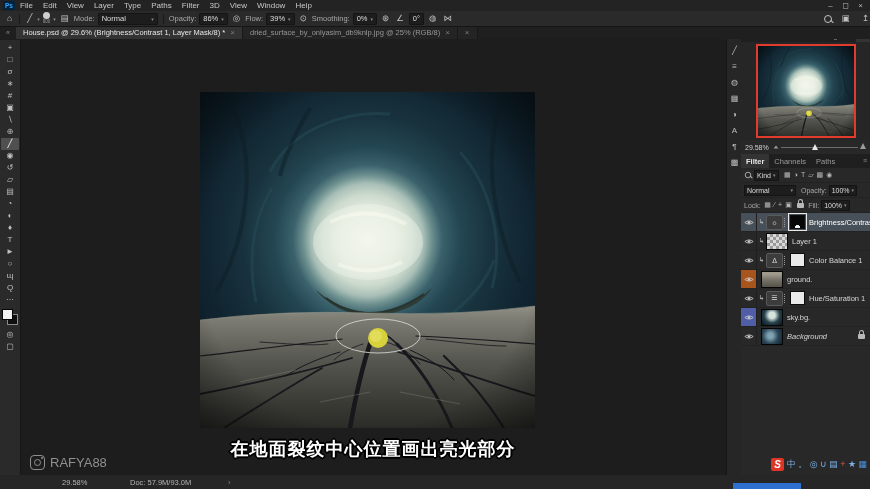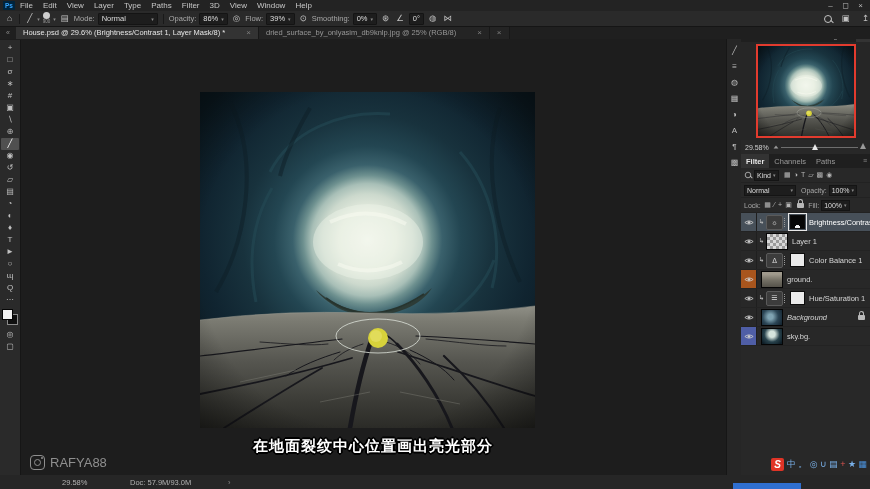--- a/index.html
+++ b/index.html
@@ -25,36 +25,36 @@
   .brushprev{display:flex;flex-direction:column;align-items:center;line-height:1}
   .brushdot{width:7px;height:7px;border-radius:50%;background:#cfcfcf}
   .brushsize{font-size:4.5px;color:#9a9a9a;margin-top:1px}
   .ob-right{position:absolute;right:4px;top:0;height:15px;display:flex;align-items:center;gap:8px}
   .mag{position:relative;width:6px;height:6px;border:1px solid #c2c2c2;border-radius:50%}
   .mag::after{content:"";position:absolute;left:5px;top:5px;width:4px;height:1px;background:#c2c2c2;transform:rotate(45deg)}
   
   .tabbar{position:absolute;left:0;top:26px;width:870px;height:13px;background:#1f1f1f;
           display:flex;align-items:stretch;font-size:7.5px;color:#969696;z-index:28}
   .tab-chevrons{width:16px;display:flex;align-items:center;justify-content:center;color:#8a8a8a;font-size:7px}
-  .tab{display:flex;align-items:center;gap:21px;padding:0 7px;background:#242424;border-right:1px solid #181818;white-space:nowrap}
+  .tab{display:flex;align-items:center;gap:5px;padding:0 7px;background:#242424;border-right:1px solid #181818;white-space:nowrap}
   .tab.active{background:#333333;color:#e6e6e6}
   .tab-close{color:#7f7f7f;font-size:8px}
   
   .toolbar{position:absolute;left:0;top:40px;width:20px;height:435px;background:#2a2a2a;
            border-right:1px solid #161616;display:flex;flex-direction:column;align-items:center;padding-top:2px;z-index:20}
   .tool{width:18px;height:12px;display:flex;align-items:center;justify-content:center;
         font-size:8px;color:#c0c0c0;line-height:1}
   .tool.active{background:#505050;color:#fff;border-radius:1px}
   .swatches{position:relative;width:16px;height:16px;margin-top:3px}
   .fgsw{position:absolute;left:0;top:0;width:9px;height:9px;background:#f2f2f2;border:1px solid #050505;z-index:2}
   .bgsw{position:absolute;left:5px;top:5px;width:9px;height:9px;background:#101010;border:1px solid #8a8a8a}
   
   .artwork{position:absolute;left:200px;top:92px;z-index:5}
   .subtitle{position:absolute;left:20px;top:437px;width:706px;text-align:center;z-index:24;
-            font-size:15px;font-weight:bold;color:#fff;letter-spacing:1px;
+            font-size:18px;font-weight:bold;color:#fff;letter-spacing:1px;
             text-shadow:-2px 0 #000,2px 0 #000,0 -2px #000,0 2px #000,-1px -1px #000,1px 1px #000,1px -1px #000,-1px 1px #000}
   .watermark{position:absolute;left:30px;top:455px;display:flex;align-items:center;gap:5px;z-index:24;color:#8f8f8f;font-size:13px}
   .igicon{position:relative;width:13px;height:13px;border:1.5px solid #8f8f8f;border-radius:4px}
   .igicon::before{content:"";position:absolute;left:3px;top:3px;width:5px;height:5px;border:1.5px solid #8f8f8f;border-radius:50%}
   .igicon::after{content:"";position:absolute;right:1px;top:1px;width:2px;height:2px;background:#8f8f8f;border-radius:50%}
   
   .rstrip{position:absolute;left:726px;top:28px;width:15px;height:447px;background:#262626;
           border-left:1px solid #161616;display:flex;flex-direction:column;align-items:center;
           gap:7px;padding-top:2px;font-size:8px;color:#bdbdbd;z-index:20}
   
@@ -495,41 +495,41 @@
               <circle cx="6" cy="4" r="1.6" fill="#cccccc"></circle>
             </svg>
           </span>
           <span class="clip">↳</span>
           <span class="adjicon">☰</span>
           <span class="chain"></span>
           <span class="maskthumb"></span>
           <span class="lname">Hue/Saturation 1</span>
         </div>
         <div class="lrow">
+          <span class="eyecell" style="background: rgb(79, 94, 166);">
+            <svg width="10" height="7" viewBox="0 0 12 8">
+              <path d="M1 4 Q6 0.2 11 4 Q6 7.8 1 4 Z" fill="none" stroke="#cccccc" stroke-width="1"></path>
+              <circle cx="6" cy="4" r="1.6" fill="#cccccc"></circle>
+            </svg>
+          </span>
+          <span style="width: 4px;"></span>
+          <span class="lthumb sky"></span>
+          <span class="lname">sky.bg.</span>
+        </div>
+        <div class="lrow">
           <span class="eyecell">
             <svg width="10" height="7" viewBox="0 0 12 8">
               <path d="M1 4 Q6 0.2 11 4 Q6 7.8 1 4 Z" fill="none" stroke="#cccccc" stroke-width="1"></path>
               <circle cx="6" cy="4" r="1.6" fill="#cccccc"></circle>
             </svg>
           </span>
           <span style="width: 4px;"></span>
           <span class="lthumb bgimg"></span>
           <span class="lname italic">Background</span>
           <span class="locki"></span>
-        </div>
-        <div class="lrow">
-          <span class="eyecell" style="background: rgb(79, 94, 166);">
-            <svg width="10" height="7" viewBox="0 0 12 8">
-              <path d="M1 4 Q6 0.2 11 4 Q6 7.8 1 4 Z" fill="none" stroke="#cccccc" stroke-width="1"></path>
-              <circle cx="6" cy="4" r="1.6" fill="#cccccc"></circle>
-            </svg>
-          </span>
-          <span style="width: 4px;"></span>
-          <span class="lthumb sky"></span>
-          <span class="lname">sky.bg.</span>
         </div>
       </div>
   </div>
 
   <div class="statusbar">
     <span style="left:62px">29.58%</span>
     <span style="left:130px">Doc: 57.9M/93.0M</span>
     <span style="left:228px;color:#8a8a8a">›</span>
   </div>
 

